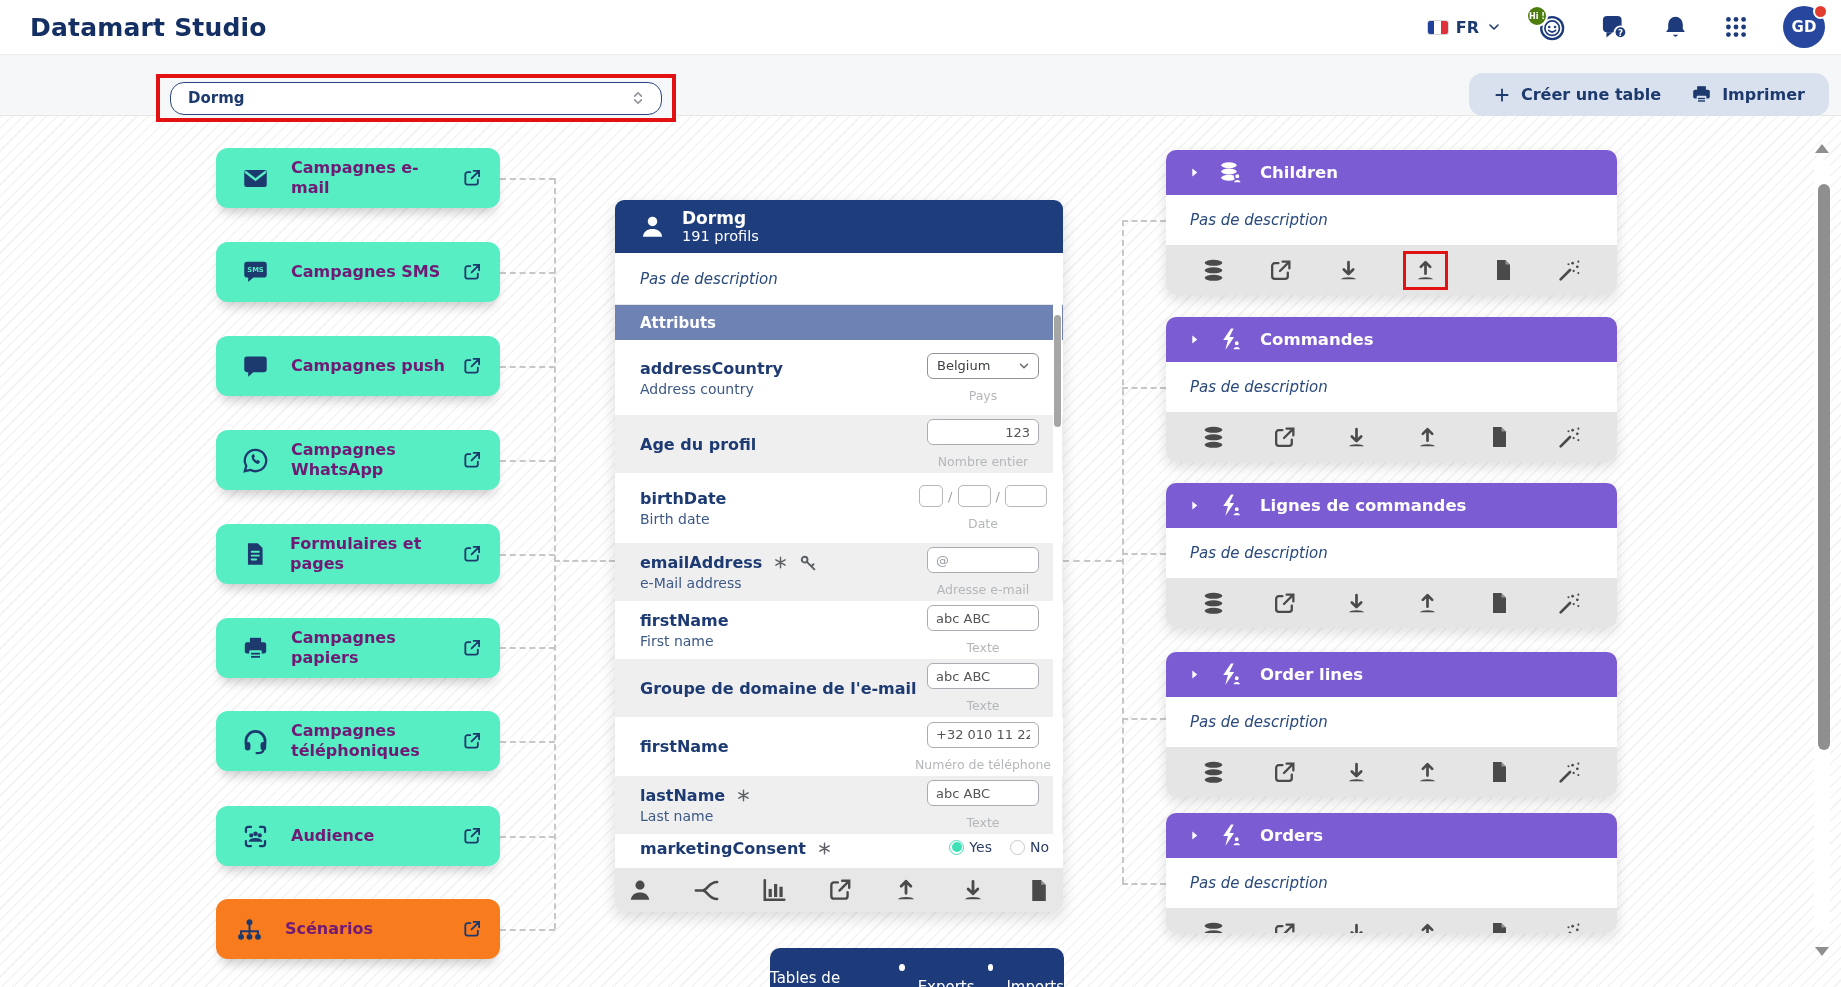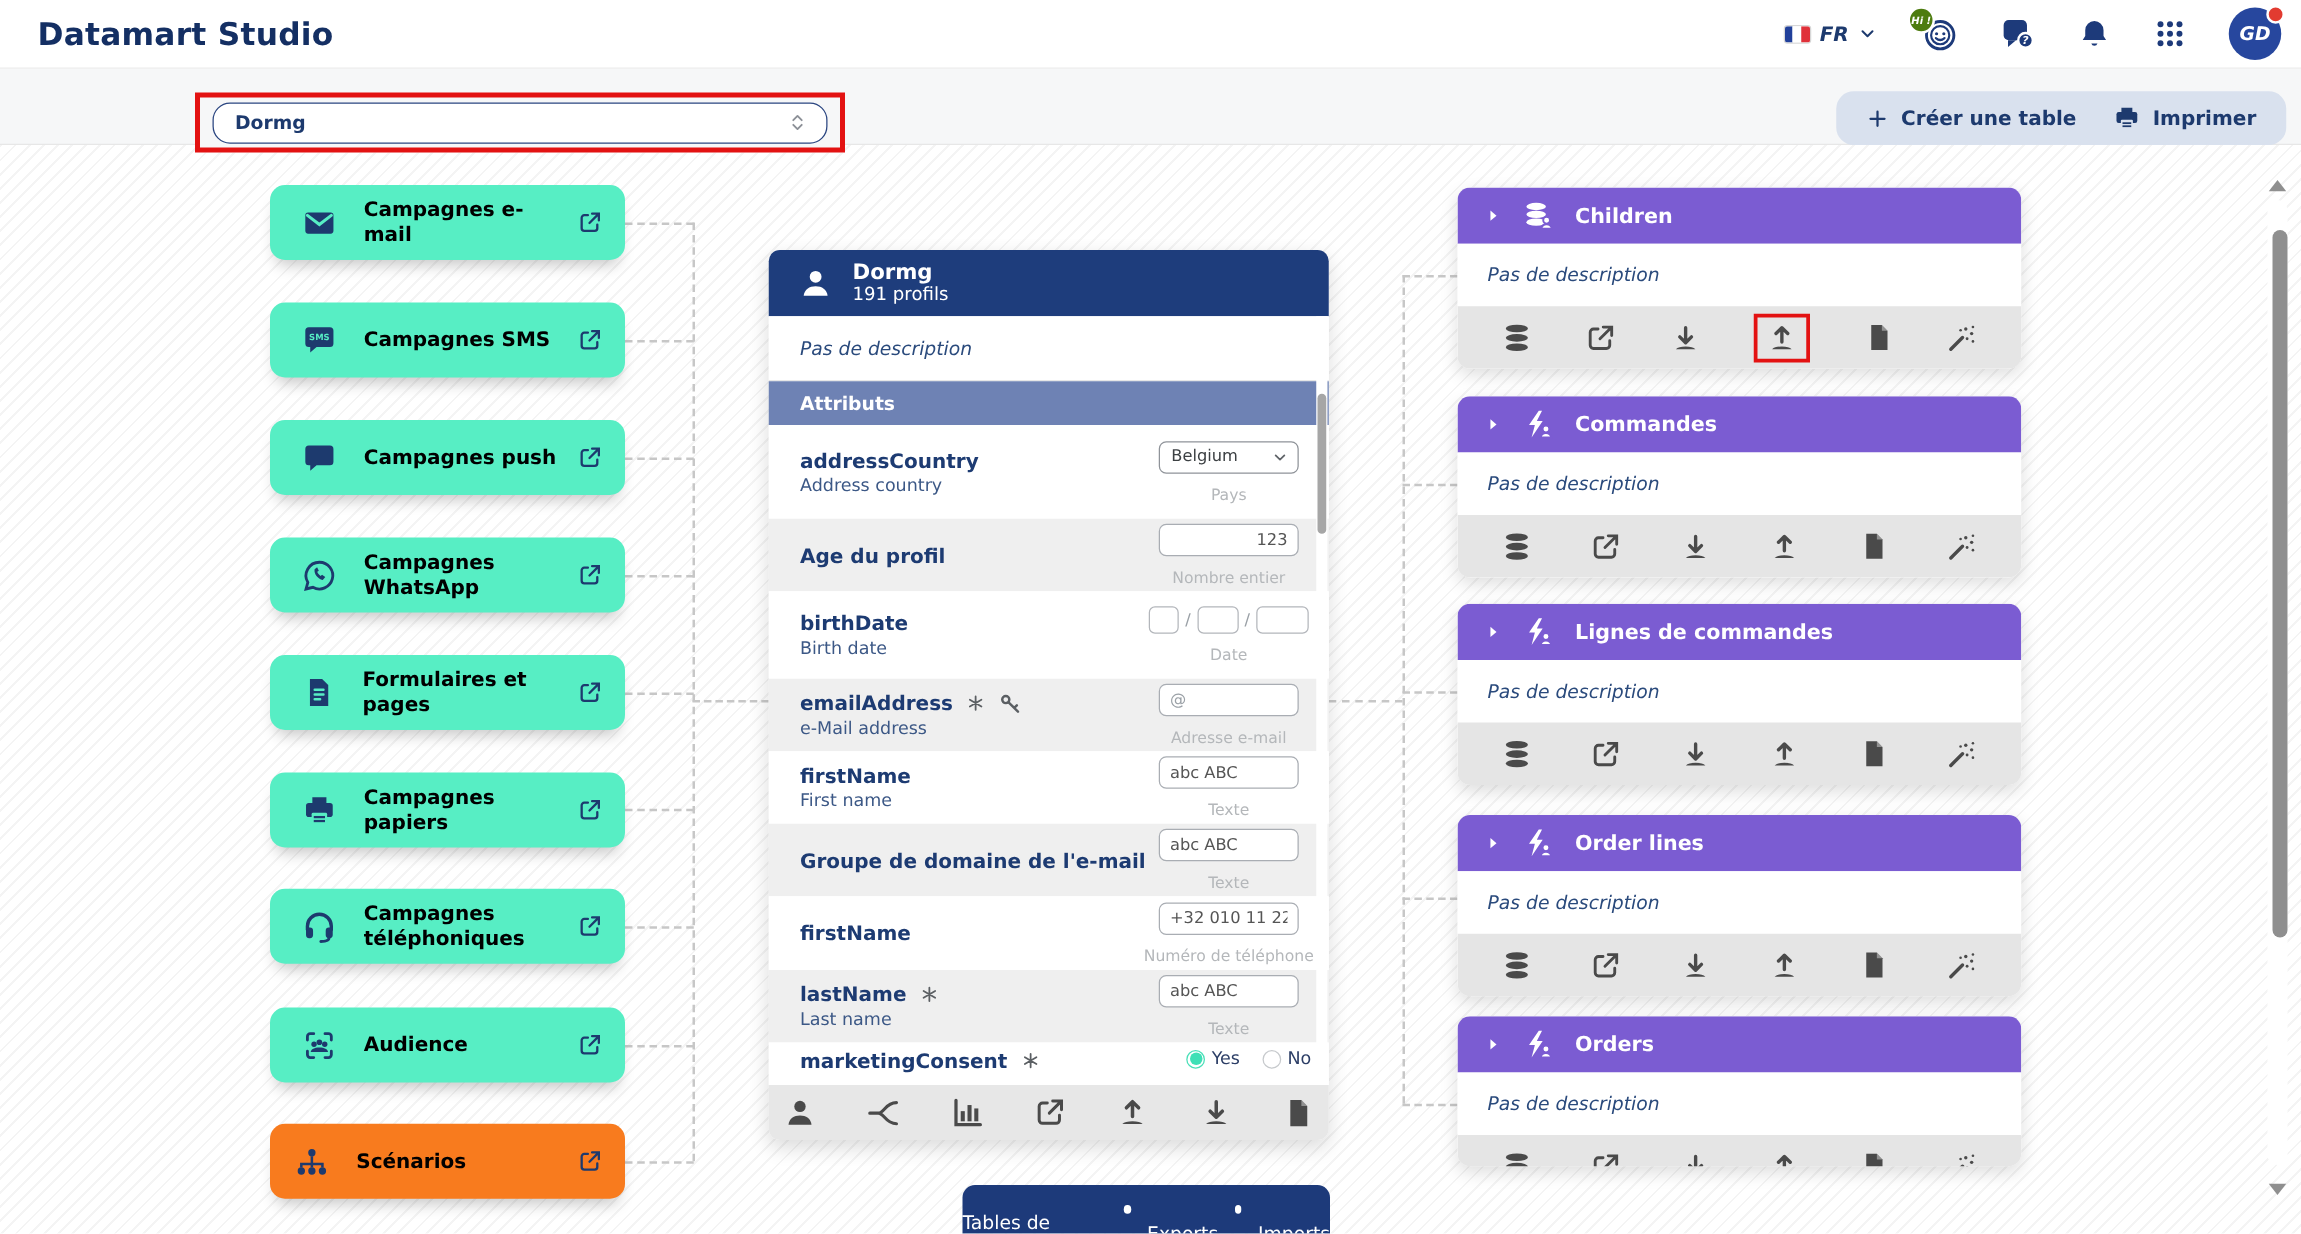--- a/index.html
+++ b/index.html
@@ -7,21 +7,21 @@
   .stage {
     position:relative; width:1841px; height:987px; overflow:hidden; background:#fff;
     font-family:"DejaVu Sans","Liberation Sans",sans-serif; color:#1d3a6e;
   }
   svg.ic { display:block; }
 
   
   .topbar { position:absolute; left:0; top:0; width:100%; height:55px; background:#fff;
             border-bottom:1px solid #ececec; display:flex; align-items:center; justify-content:space-between; z-index:30;}
   .app-title { margin-left:30px; font-size:25px; font-weight:700; color:#142f63; letter-spacing:.2px; }
-  .top-right { display:flex; align-items:center; gap:34px; margin-right:16px;font-style:italic; }
+  .top-right { display:flex; align-items:center; gap:34px; margin-right:16px; }
   .lang { display:flex; align-items:center; gap:7px; cursor:pointer; font-size:16px; font-weight:600; color:#1d3a6e;}
   .flag { width:22px; height:15px; border-radius:3px; overflow:hidden; display:flex; border:1px solid #d7d7d7;}
   .flag i { flex:1; } .flag i:nth-child(1){background:#21409a;} .flag i:nth-child(2){background:#fff;} .flag i:nth-child(3){background:#e0313a;}
   .icon-btn { color:#1d3a7a; position:relative; cursor:pointer; }
   .hi-badge { position:absolute; top:-7px; left:-10px; background:#4d7c0f; color:#fff; font-size:8px; font-weight:700;
               border-radius:50%; width:22px; height:22px; display:flex; align-items:center; justify-content:center; border:2px solid #fff;}
   .avatar { position:relative; width:42px; height:42px; border-radius:50%; background:#27479e; color:#fff;
             display:flex; align-items:center; justify-content:center; font-size:15px; font-weight:700; cursor:pointer;}
   .avatar .dot { position:absolute; top:-2px; right:-3px; width:15px; height:15px; border-radius:50%; background:#e23b30; border:2.5px solid #fff;}
 
@@ -44,21 +44,21 @@
   .hline, .vline { position:absolute; }
   .hline { border-top:2px dashed #c7c7c7; }
   .vline { border-left:2px dashed #c7c7c7; }
 
   
   .nav-btn { position:absolute; left:216px; width:284px; height:60px; background:#57eec4; border-radius:12px;
              display:flex; align-items:center; padding:0 18px 0 26px; cursor:pointer;
              box-shadow:0 9px 12px -5px rgba(0,0,0,.22); }
   .nav-btn.orange { background:#f87b1e;padding-left:20px; }
   .nb-icon { color:#1d3a6e; flex:0 0 auto; }
-  .nb-label { flex:1; margin-left:22px; font-size:16px; font-weight:700; color:#000000; line-height:1.25; max-width:166px; }
+  .nb-label { flex:1; margin-left:22px; font-size:16px; font-weight:700; color:#701a75; line-height:1.25; max-width:166px; }
   .nb-ext { color:#1d3a6e; flex:0 0 auto; margin-left:auto; }
 
   
   .pcard { position:absolute; left:615px; top:84px; width:448px; border-radius:9px;
            box-shadow:0 6px 16px rgba(0,0,0,.14); background:#fff; }
   .pcard-h { height:53px; background:#1e3d7c; border-radius:9px 9px 0 0; display:flex; align-items:center; padding:0 24px; color:#fff;}
   .pcard-h .ph-icon { color:#fff; margin-right:16px; }
   .pcard-h .t1 { font-size:17px; font-weight:700; line-height:1.15;}
   .pcard-h .t2 { font-size:14.5px; }
   .pcard-d { height:52px; background:#fff; display:flex; align-items:center; padding:0 25px; border-bottom:1px solid #e6e6e6;}

